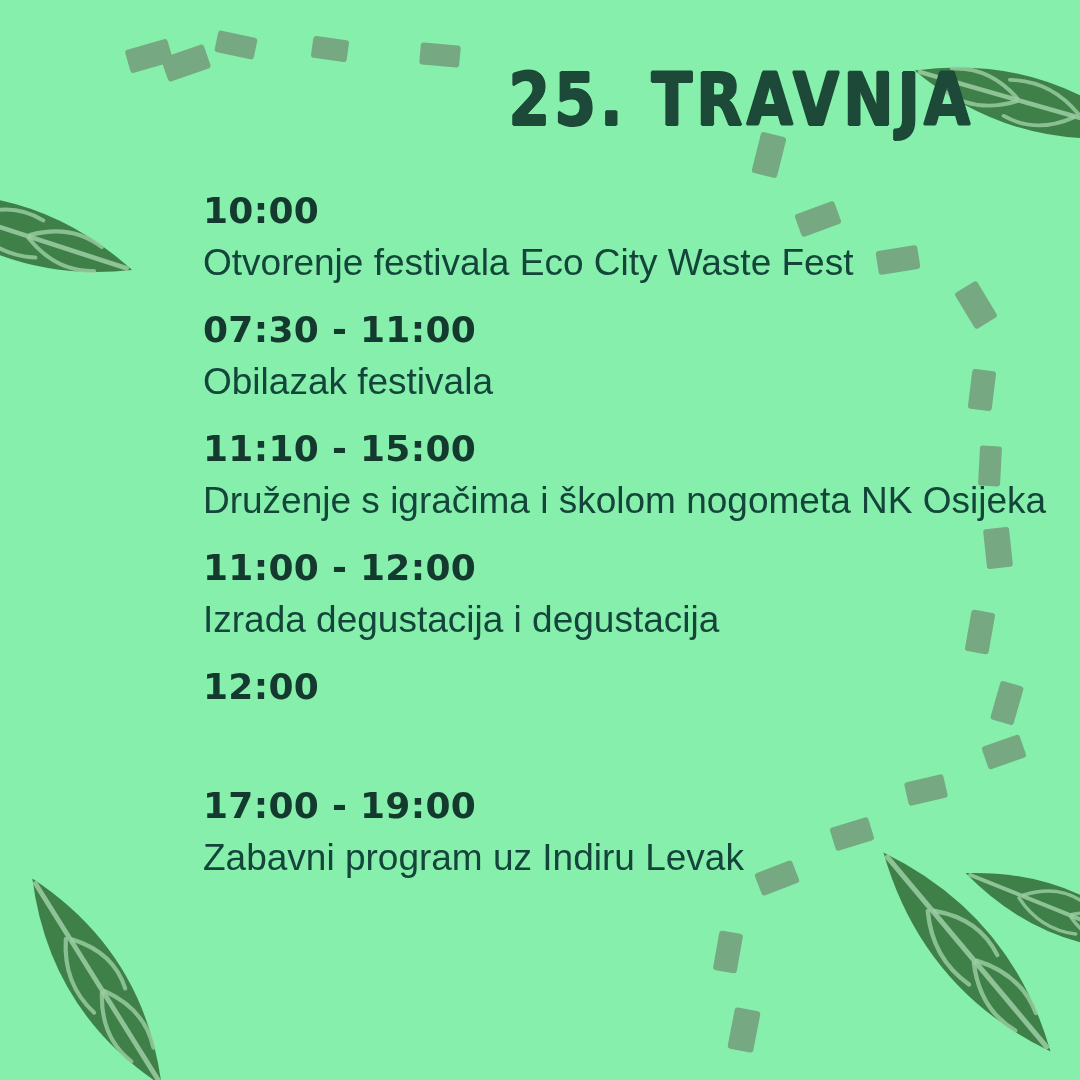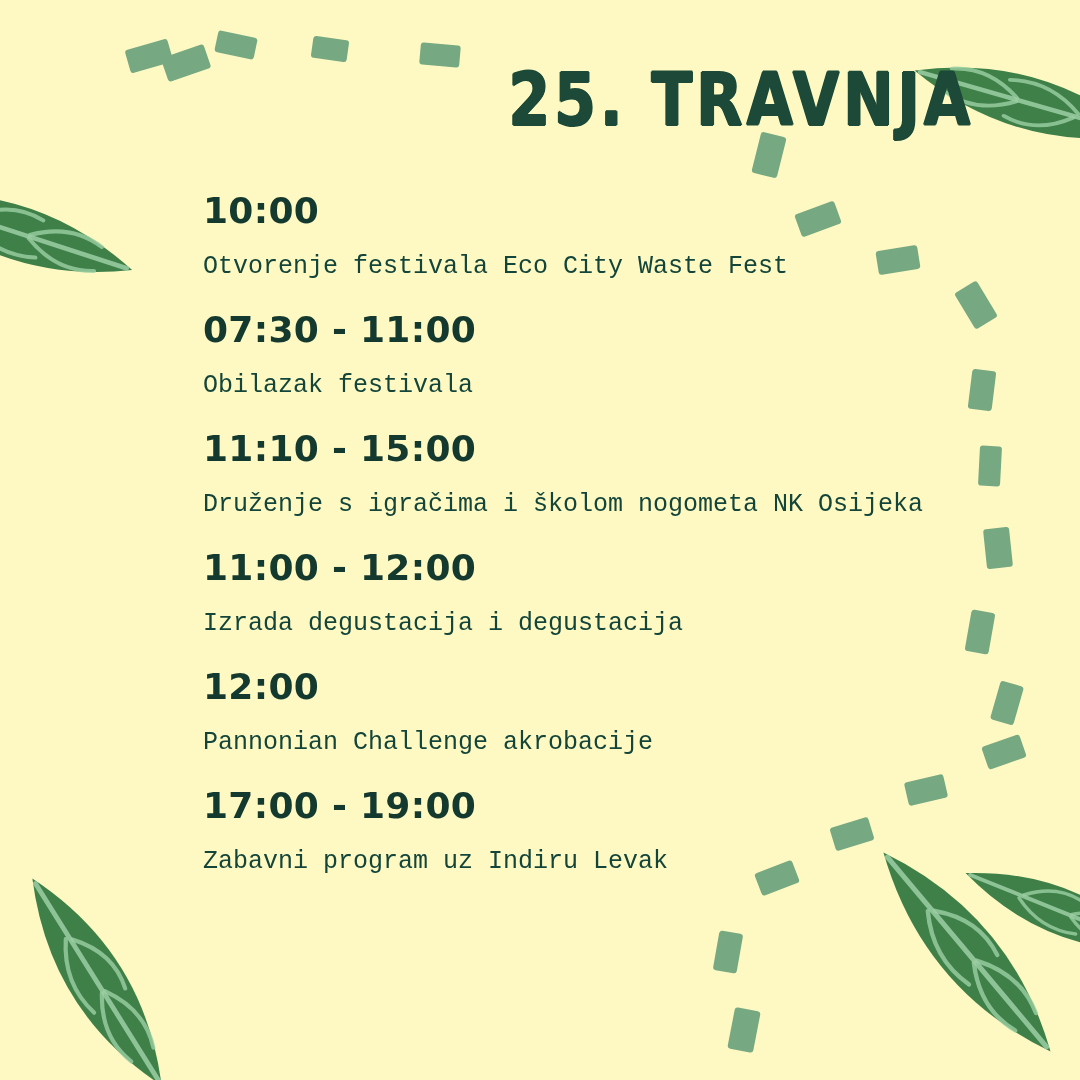--- a/index.html
+++ b/index.html
@@ -9,21 +9,21 @@
   body {
     width: 1080px;
     height: 1080px;
     overflow: hidden;
     font-family: "Liberation Sans", sans-serif;
   }
   #poster {
     position: relative;
     width: 1080px;
     height: 1080px;
-    background: #fef9c3;
+    background: #86efac;
     overflow: hidden;
   }
 
   
   #decor {
     position: absolute;
     inset: 0;
     width: 1080px;
     height: 1080px;
     pointer-events: none;
@@ -68,26 +68,26 @@
   .entry-time {
     font-family: "DejaVu Sans", sans-serif;
     font-weight: 700;
     font-size: 36px;
     color: #14392f;
     line-height: 1.0;
     letter-spacing: 0.3px;
     white-space: nowrap;
   }
   .entry-desc {
-    font-family: Liberation Mono, monospace;
+    font-family: Liberation Sans, sans-serif;
     font-weight: 400;
-    font-size: 25px;
+    font-size: 37px;
     color: #14453a;
     line-height: 1.0;
-    margin-top: 25px;
+    margin-top: 15px;
     white-space: nowrap;
   }
 </style>
 </head>
 <body>
 
 <div id="poster">
 
   <svg id="decor" viewBox="0 0 1080 1080" xmlns="http://www.w3.org/2000/svg">
     <defs>
@@ -150,21 +150,20 @@
       <div class="entry">
         <div class="entry-time">11:10 - 15:00</div>
         <div class="entry-desc">Druženje s igračima i školom nogometa NK Osijeka</div>
       </div>
       <div class="entry">
         <div class="entry-time">11:00 - 12:00</div>
         <div class="entry-desc">Izrada degustacija i degustacija</div>
       </div>
       <div class="entry">
         <div class="entry-time">12:00</div>
-        <div class="entry-desc">Pannonian Challenge akrobacije</div>
       </div>
       <div class="entry">
         <div class="entry-time">17:00 - 19:00</div>
         <div class="entry-desc">Zabavni program uz Indiru Levak</div>
       </div>
     </div>
 
 </div>
 
 </body></html>

